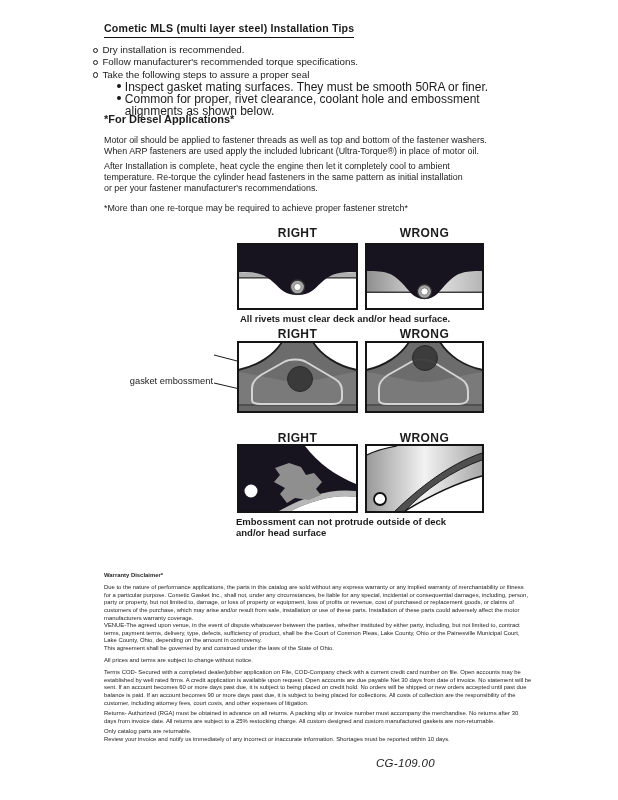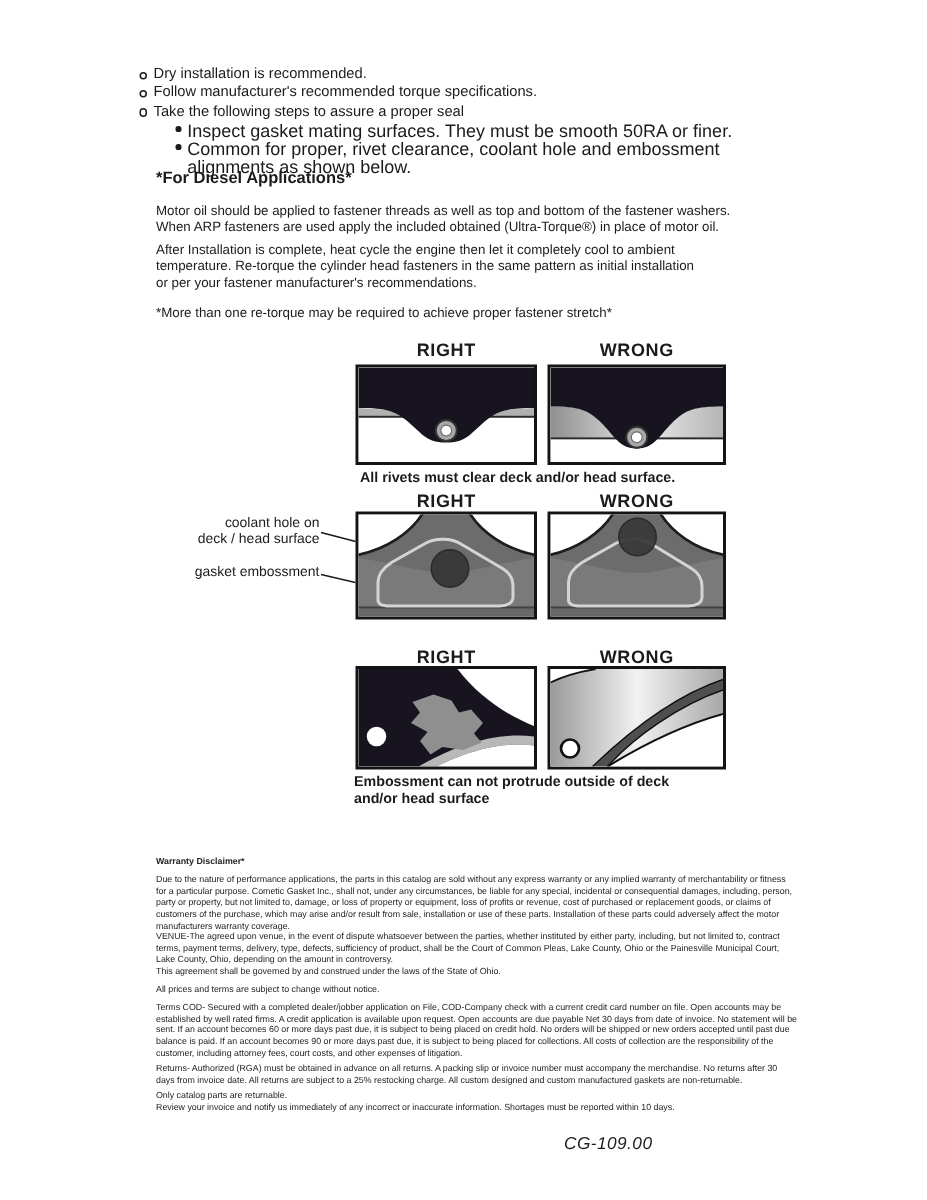--- a/index.html
+++ b/index.html
@@ -40,20 +40,21 @@
   .lg-h{top:572px;font-weight:bold;}
   .lgB{top:584px;} .lgC{top:622px;} .lgD{top:657px;} .lgE{top:669px;}
   .lgF{top:710px;} .lgG{top:728px;}
   .code{left:376px;top:757px;font-size:11.5px;letter-spacing:.3px;color:#1b1b1b;font-style:italic;}
 </style>
 </head>
 <body>
 
 <div class="page">
 
+  <div class="abs title">Cometic MLS (multi layer steel) Installation Tips</div>
 
   <div class="abs bullets">
     <div class="b-row">
       <span class="m-open"></span>
       <span>Dry installation is recommended.</span>
     </div>
     <div class="b-row">
       <span class="m-open"></span>
       <span>Follow manufacturer's recommended torque specifications.</span>
     </div>
@@ -69,21 +70,21 @@
       <span>Inspect gasket mating surfaces.  They must be smooth 50RA or finer.</span>
     </div>
     <div class="b-row">
       <span class="m-fill"></span>
       <span>Common for proper, rivet clearance, coolant hole and embossment alignments as shown below.</span>
     </div>
   </div>
 
   <div class="abs h2">*For Diesel Applications*</div>
   <div class="abs body-p p1">Motor oil should be applied to fastener threads as well as top and bottom of the fastener washers.
-When ARP fasteners are used apply the included obtained (Ultra-Torque®) in place of motor oil.</div>
+When ARP fasteners are used apply the included lubricant (Ultra-Torque®) in place of motor oil.</div>
   <div class="abs body-p note">*More than one re-torque may be required to achieve proper fastener stretch*</div>
   <div class="abs body-p p2">After Installation is complete, heat cycle the engine then let it completely cool to ambient
 temperature. Re-torque the cylinder head fasteners in the same pattern as initial installation
 or per your fastener manufacturer's recommendations.</div>
 
   <div class="abs rw r row1">RIGHT</div>
   <div class="abs rw w row1">WRONG</div>
 
   <div class="abs box b1l">
     <svg viewBox="0 0 117 63" preserveAspectRatio="none">
@@ -111,22 +112,20 @@
       <path d="M0,0 H115 V26 C96,26 90,28 81,37 C72,46 69,54 57.5,54 C46,54 43,46 34,37 C25,28 19,26 0,26 Z" fill="#18141f"></path>
       <circle cx="57.5" cy="46.5" r="7" fill="#a8a8a8" stroke="#333333" stroke-width="1.3"></circle>
       <circle cx="57.5" cy="46.5" r="3.6" fill="#ffffff" stroke="#666666" stroke-width="0.7"></circle>
     </svg>
   </div>
   <div class="abs cap cap1">All rivets must clear deck and/or head surface.</div>
 
   <div class="abs rw r row2">RIGHT</div>
   <div class="abs rw w row2">WRONG</div>
 
-  <div class="abs side-label sl1">coolant hole on
-deck / head surface</div>
   <div class="abs side-label sl2">gasket embossment</div>
   <svg class="abs leader" viewBox="0 0 170 70">
     <line x1="1" y1="17" x2="86" y2="39" stroke="#1b1b1b" stroke-width="1"></line>
     <line x1="1" y1="45" x2="44" y2="55" stroke="#1b1b1b" stroke-width="1"></line>
   </svg>
 
   <div class="abs box b2l">
     <svg viewBox="0 0 117 68" preserveAspectRatio="none">
       <rect x="0" y="0" width="117" height="68" fill="#7a7a7a"></rect>
       <path d="M0,0 H117 V29 C92,33 72,39 58.5,39 C45,39 25,33 0,29 Z" fill="#6c6c6c"></path>

